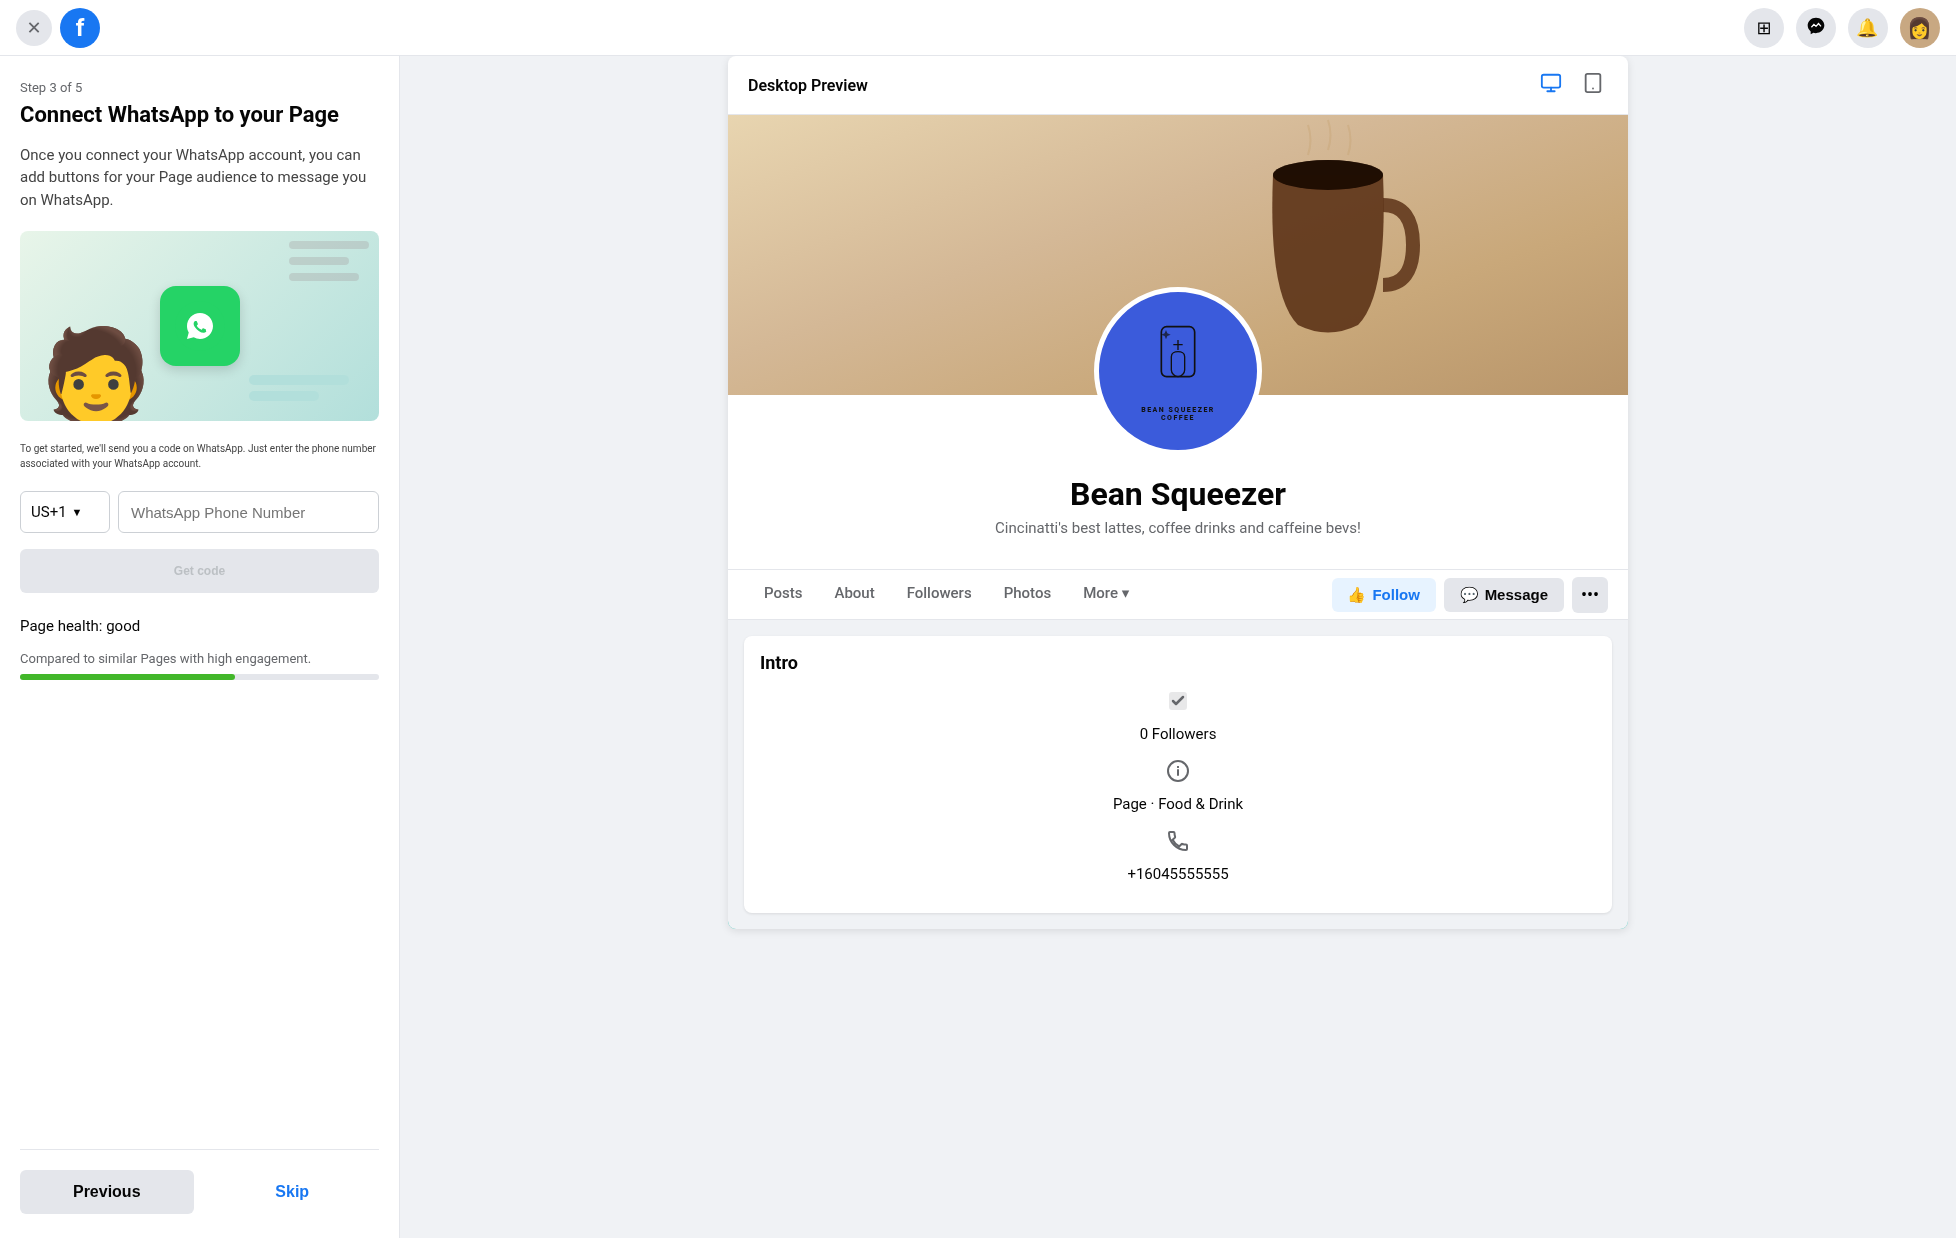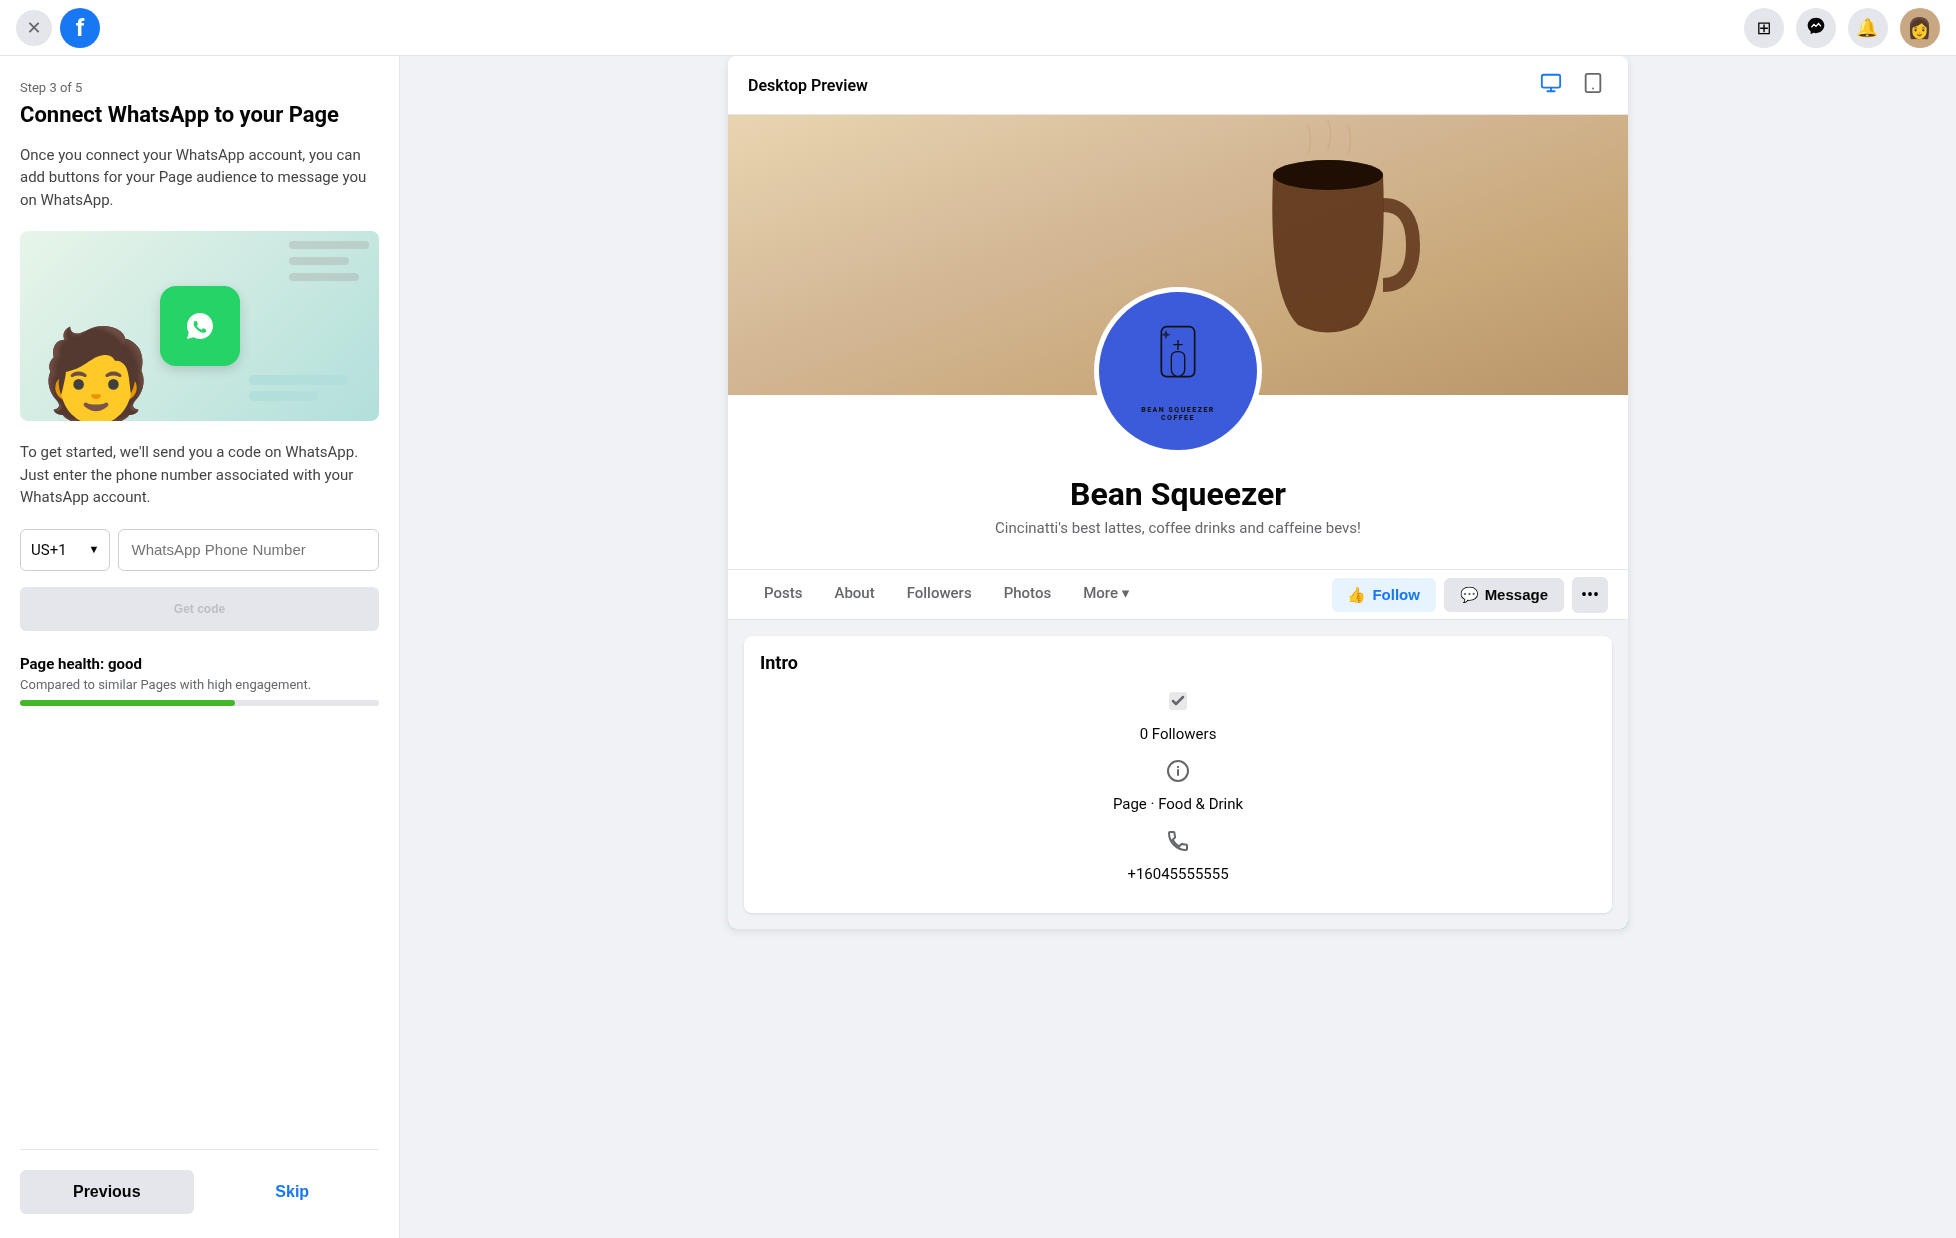--- a/index.html
+++ b/index.html
@@ -131,34 +131,34 @@
       color: white;
       box-shadow: 0 4px 12px rgba(0,0,0,0.15);
     }
     .wa-line {
       height: 8px;
       background: #ccc;
       border-radius: 4px;
       margin-bottom: 8px;
     }
     .send-code-desc {
-      font-size: 15px;
+      font-size: 10px;
       color: #444;
       line-height: 1.5;
       margin-bottom: 20px;
     }
     .phone-row {
       display: flex;
       gap: 8px;
       margin-bottom: 16px;
     }
     .country-select {
       display: flex;
       align-items: center;
-      gap: 22px;
+      gap: 5px;
       border: 1px solid #ccd0d5;
       border-radius: 6px;
       padding: 0 10px;
       height: 42px;
       background: #fff;
       cursor: pointer;
       font-size: 15px;
       color: #050505;
       min-width: 90px;
     }
@@ -183,23 +183,23 @@
       font-size: 12px;
       font-weight: 600;
       cursor: not-allowed;
       margin-bottom: 24px;
     }
     .page-health {
       margin-bottom: 16px;
     }
     .page-health-title {
       font-size: 15px;
-      font-weight: 700;
-      color: #050505;
-      margin-bottom: 4px;
+      font-weight: 400;
+      color: #050505;
+      margin-bottom: 16px;
     }
     .page-health-desc {
       font-size: 13px;
       color: #65676b;
       margin-bottom: 8px;
     }
     .health-bar-track {
       width: 100%;
       height: 6px;
       background: #e4e6eb;

